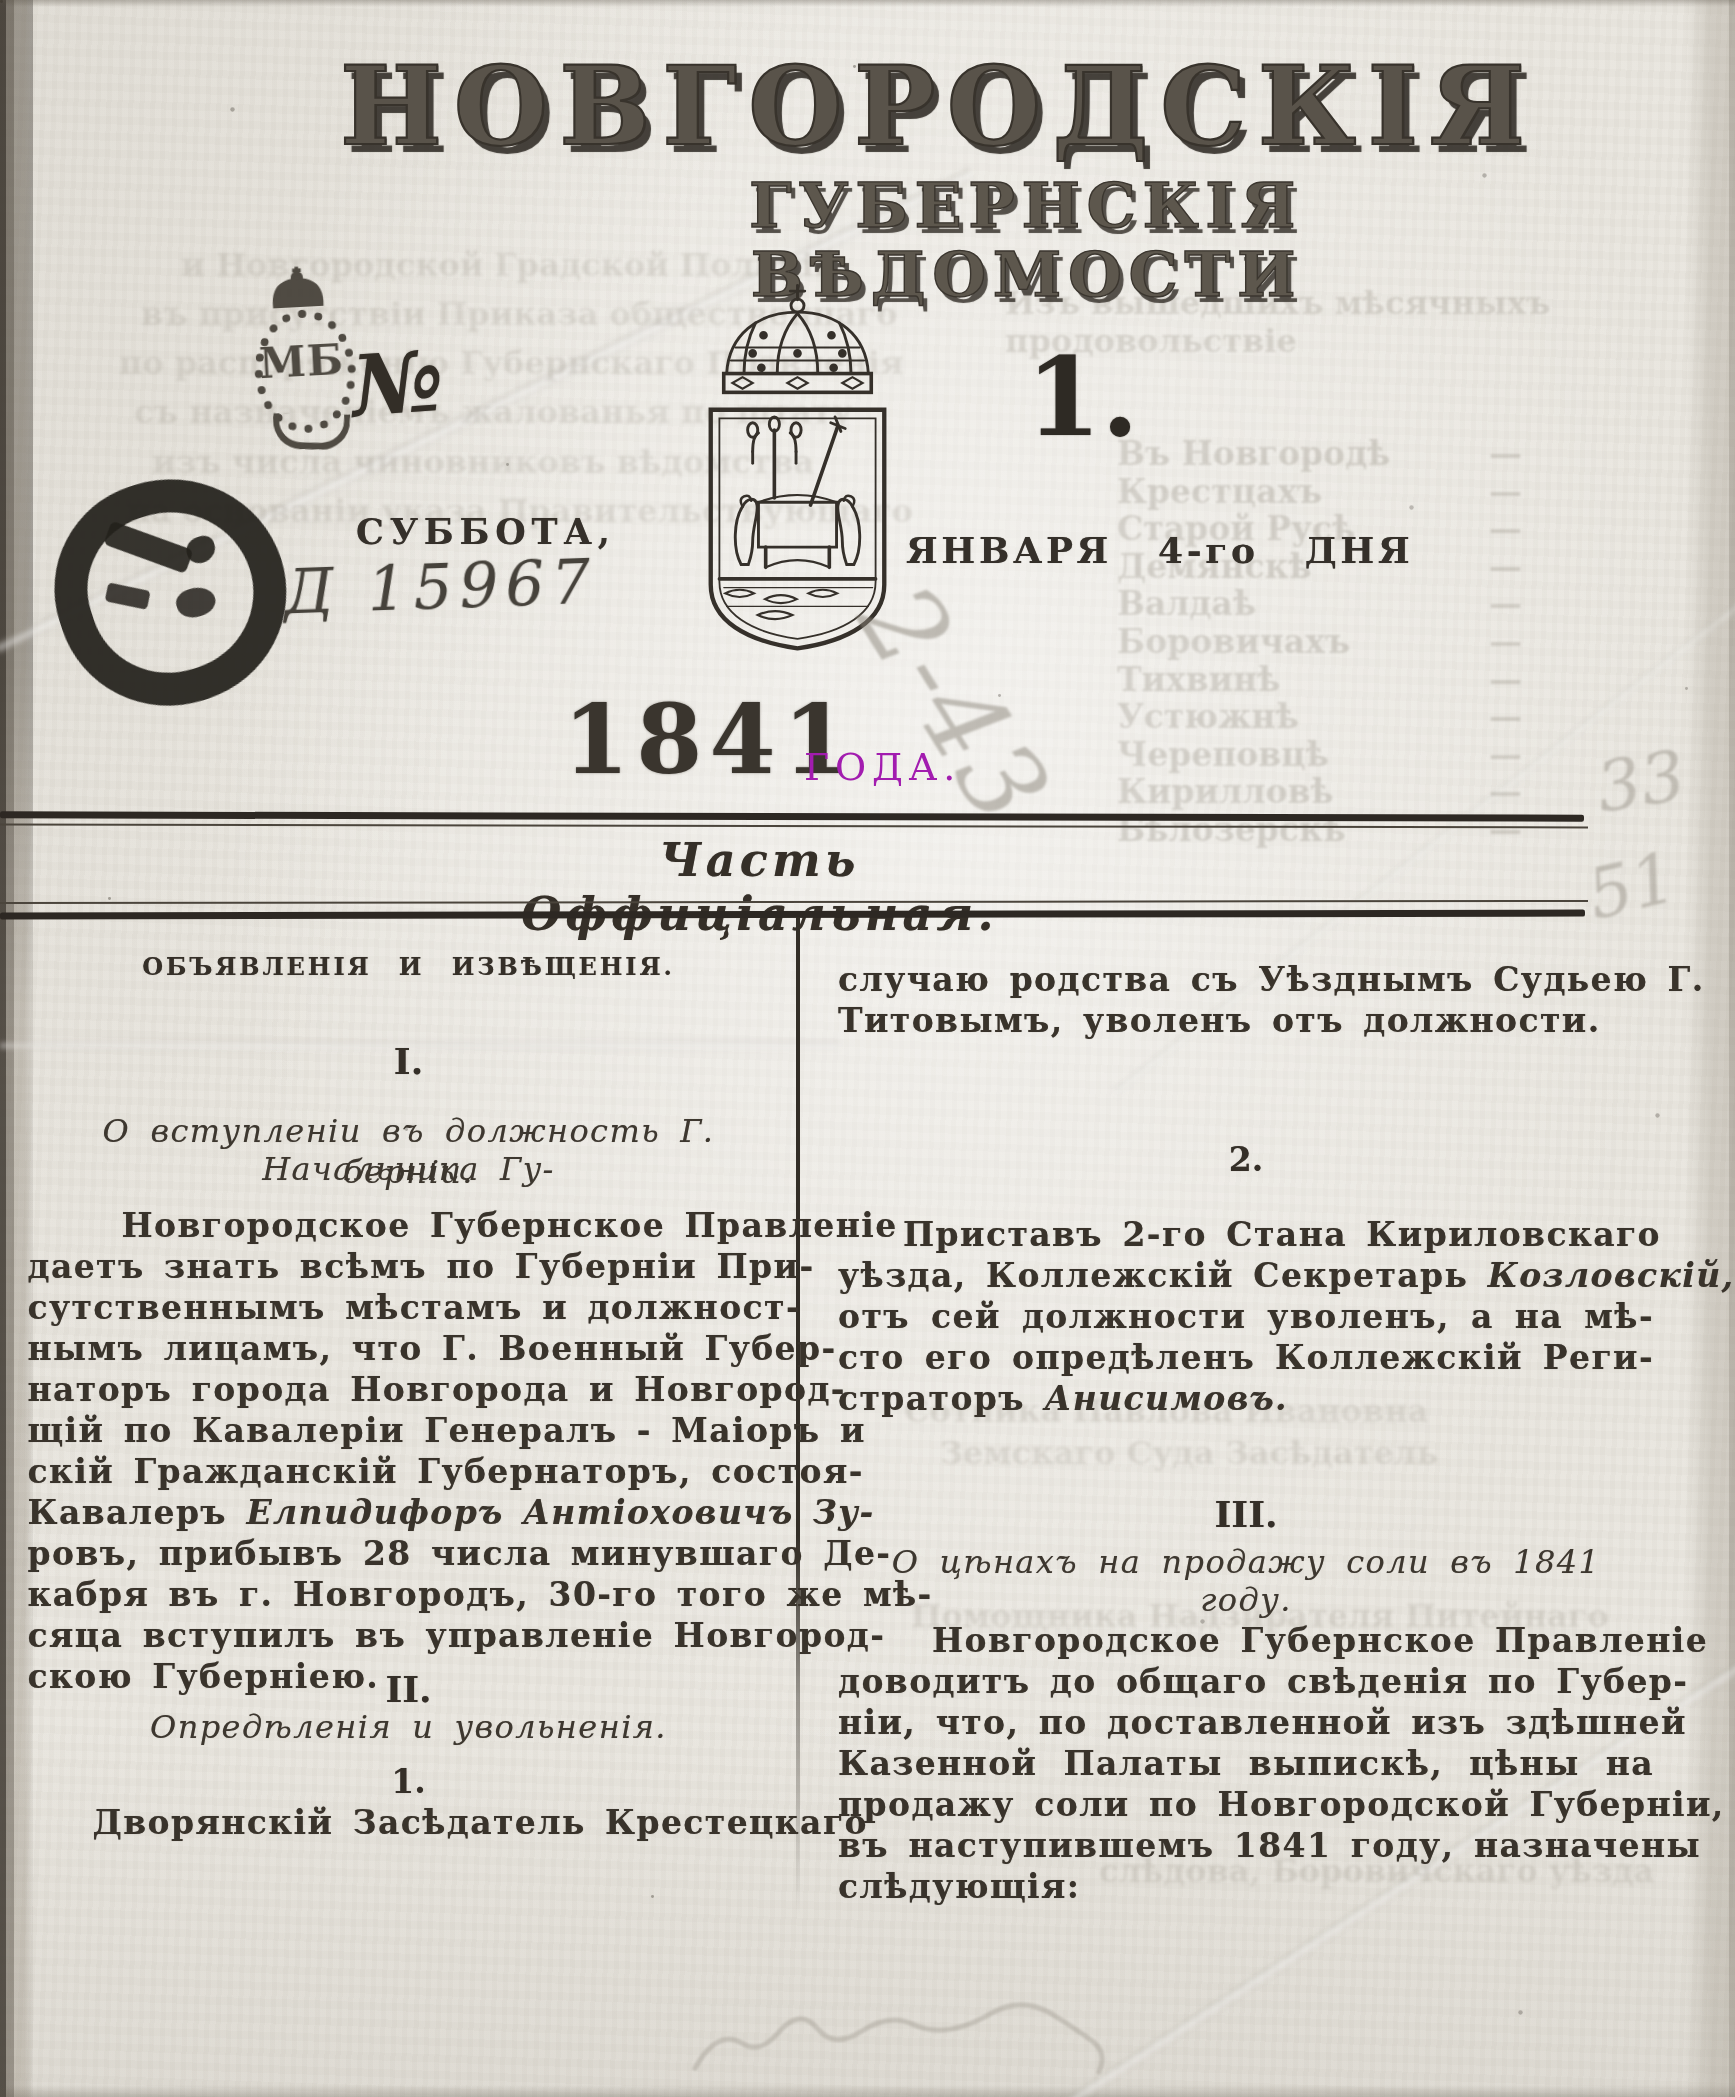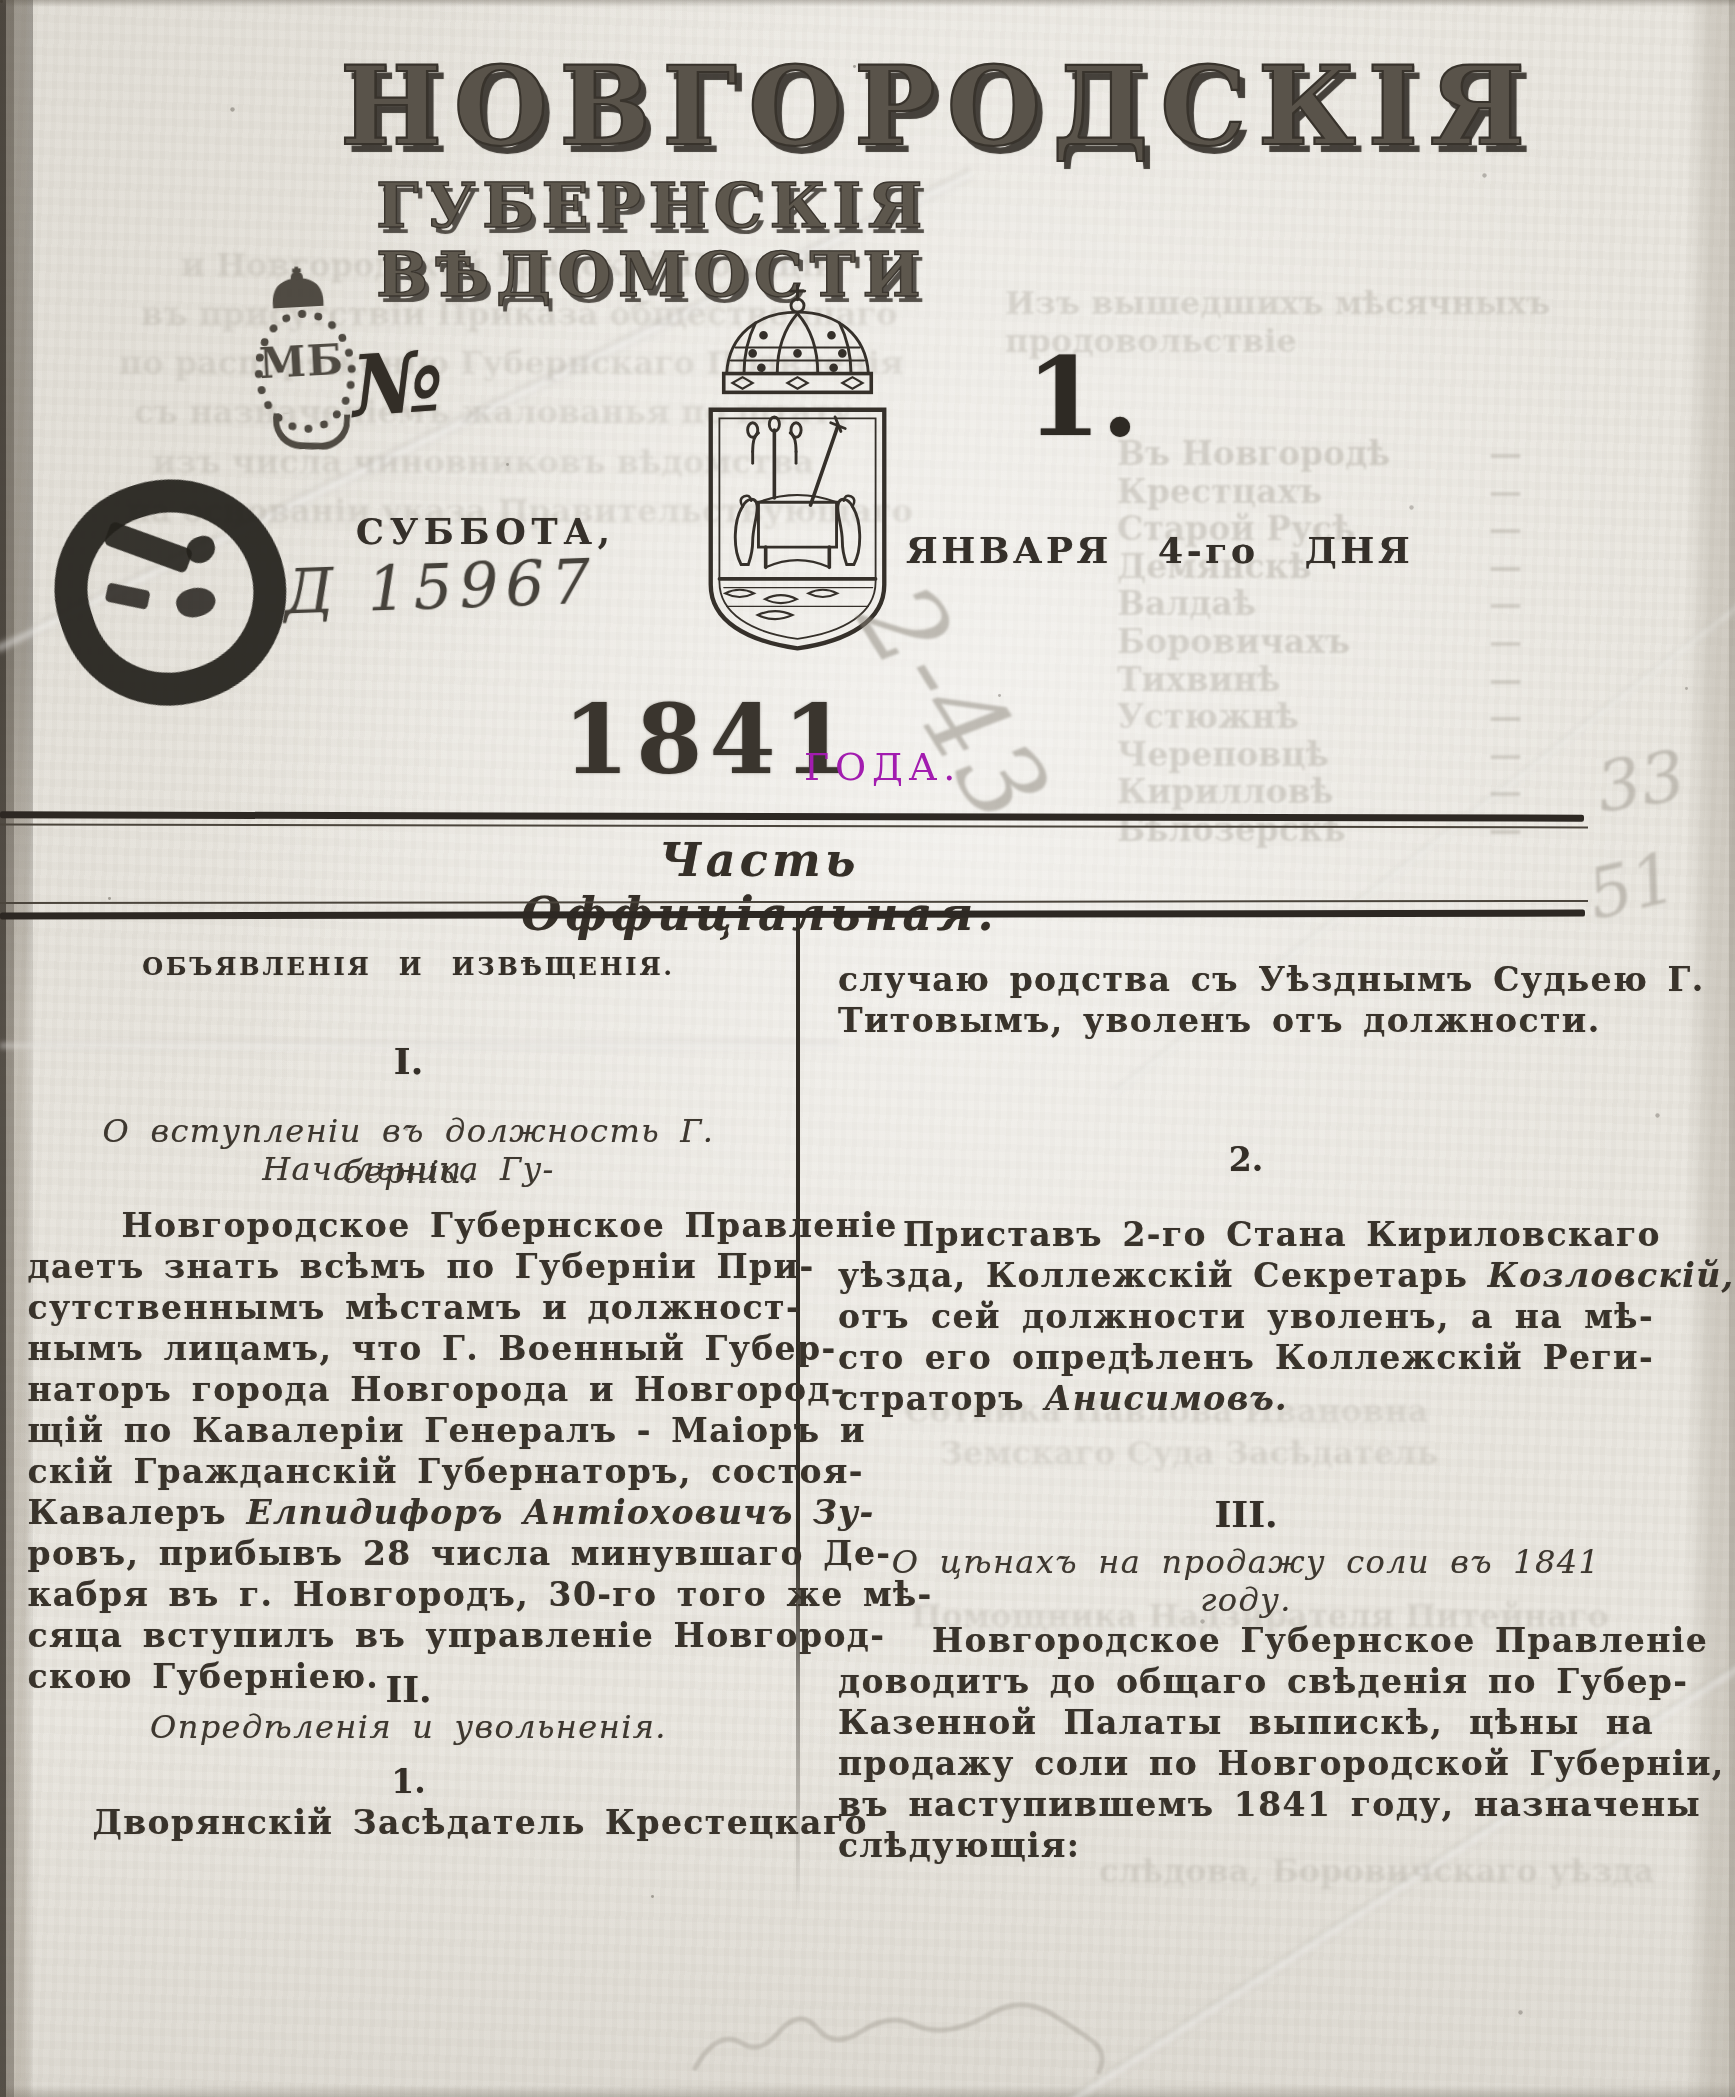--- a/index.html
+++ b/index.html
@@ -45,21 +45,21 @@
       1656px 1114px 0 0.7px rgba(60,54,45,.3), 347px 1432px 0 0 rgba(60,54,45,.35),
       1201px 1620px 0 0.7px rgba(60,54,45,.3), 651px 1895px 0 0 rgba(60,54,45,.38),
       1519px 2011px 0 0.7px rgba(60,54,45,.3), 998px 694px 0 0 rgba(60,54,45,.33),
       405px 1128px 0 0 rgba(60,54,45,.3), 1685px 687px 0 0 rgba(60,54,45,.3);}
 
   
   .mast1{left:340px;top:48px;width:1013px;text-align:right;
     font-size:108px;font-weight:bold;letter-spacing:11.6px;line-height:116px;
     color:#59534a;-webkit-text-stroke:2.2px #38332c;
     text-shadow:6.5px 8px 0.7px rgba(46,41,35,.88), 1.4px 1.4px 0 rgba(46,41,35,.5);}
-  .mast2{left:376px;top:171px;width:926px;text-align:left;
+  .mast2{left:376px;top:171px;width:926px;text-align:right;
     font-size:62px;font-weight:bold;letter-spacing:6.5px;word-spacing:35px;line-height:69px;
     color:#5d574d;-webkit-text-stroke:1.4px #3b362f;
     text-shadow:4.3px 5.8px 0.7px rgba(46,41,35,.8);}
 
   
   .no-sign{left:352px;top:334px;font-size:84px;font-style:italic;font-weight:bold;color:#332e27;
     text-shadow:0 0 1.4px rgba(51,46,39,.55);transform:rotate(-4deg);}
   .big-one{left:1026px;top:334px;font-size:108px;font-weight:bold;color:#2e2a24;
     text-shadow:0 0 1.4px rgba(46,42,36,.6);}
   .weekday{left:356px;top:511px;font-size:35px;font-weight:bold;letter-spacing:5.8px;color:#35302a;
@@ -357,20 +357,21 @@
   <div class="bodyline">сто его опредѣленъ Коллежскій Реги-</div>
   <div class="bodyline endp"><span>страторъ</span> <span class="nm">Анисимовъ.</span></div>
 </div>
 
 <div class="abs ctr secnum" style="left:838px;top:1493px;width:816px;">III.</div>
 <div class="abs ctr subhead" style="left:838px;top:1543px;width:816px;">О цѣнахъ на продажу соли въ 1841 году.</div>
 
 <div class="abs" style="left:838px;top:1620px;width:816px;">
   <div class="bodyline ind">Новгородское  Губернское  Правленіе</div>
   <div class="bodyline">доводитъ до общаго свѣденія по Губер-</div>
+  <div class="bodyline">ніи, что, по доставленной изъ здѣшней</div>
   <div class="bodyline">Казенной Палаты выпискѣ, цѣны на</div>
   <div class="bodyline">продажу соли по Новгородской Губерніи,</div>
   <div class="bodyline">въ наступившемъ 1841 году,  назначены</div>
   <div class="bodyline endp">слѣдующія:</div>
 </div>
 
 <div class="abs" style="left:680px;top:1989px;opacity:.32;filter:blur(0.9px);">
   <svg width="506" height="101" viewBox="0 0 700 140">
     <path d="M20 110 q30 -55 65 -35 q25 16 50 -14 q30 -36 55 -6 q22 28 60 4 q40 -26 72 -10 q45 22 110 -16 q40 -22 80 0 q30 18 60 40 q20 16 8 42" fill="none" stroke="#8d877c" stroke-width="7" stroke-linecap="round"></path>
   </svg>

